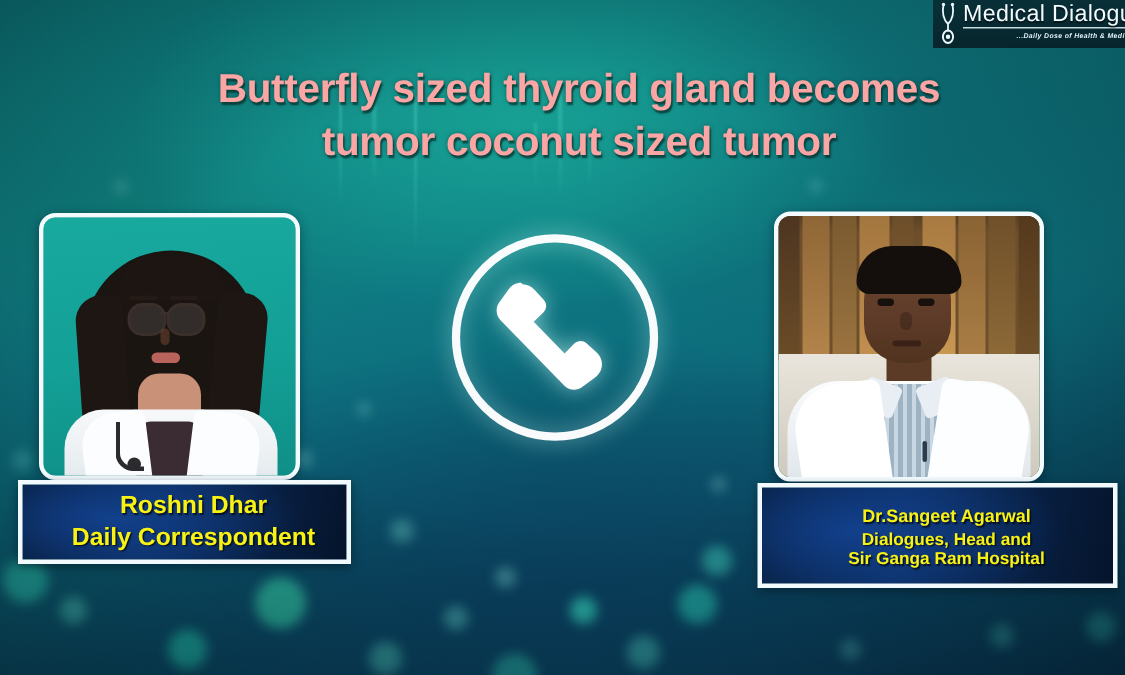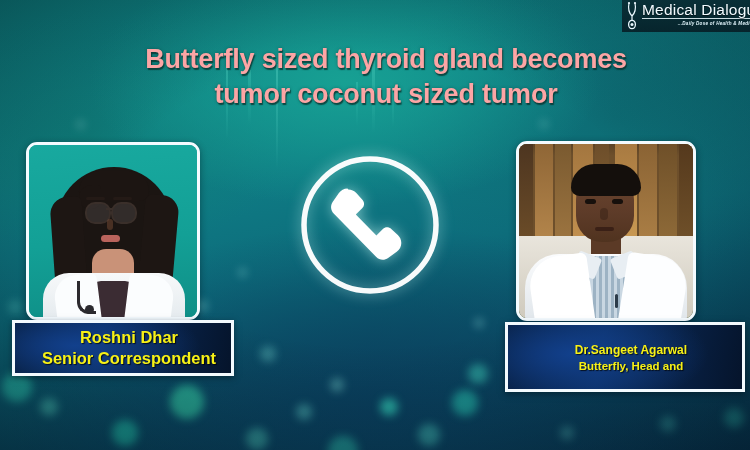--- a/index.html
+++ b/index.html
@@ -373,21 +373,22 @@
       <div class="rp-collar-l"></div>
       <div class="rp-collar-r"></div>
       <div class="rp-coat-l"></div>
       <div class="rp-coat-r"></div>
       <div class="rp-pen"></div>
     </div>
   </div>
 
   <div class="plate plate-left">
     <span class="plate-name">Roshni Dhar</span>
-    <span class="plate-sub">Senior Correspondent</span>
+    <span class="plate-sub">Daily Correspondent</span>
   </div>
 
   <div class="plate plate-right">
     <span class="plate-name">Dr.Sangeet Agarwal</span>
-    <span class="plate-sub">Butterfly, Head and</span>
+    <span class="plate-sub">Dialogues, Head and</span>
+    <span class="plate-sub">Sir Ganga Ram Hospital</span>
   </div>
 
 </div>
 
 </body></html>

